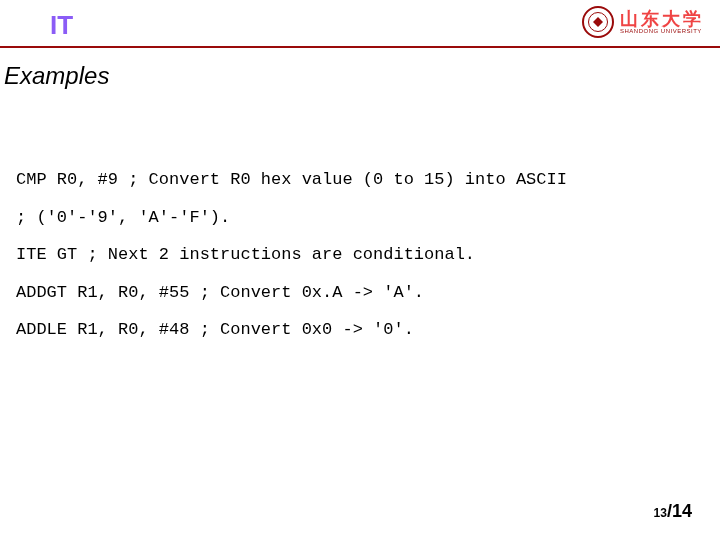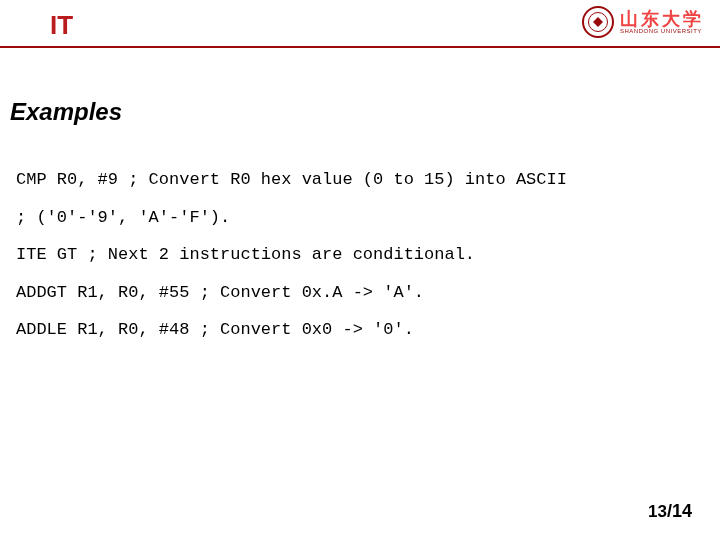--- a/index.html
+++ b/index.html
@@ -17,21 +17,21 @@
     position: relative;
     height: 46px;
     border-bottom: 2px solid #9a0a0a;
   }
   .page-title {
     position: absolute;
     left: 50px;
     top: 10px;
     font-size: 26px;
     font-weight: 700;
-    color: #b91c1c;
+    color: #8b5cf6;
     font-family: Arial, Helvetica, sans-serif;
   }
   .uni-logo {
     position: absolute;
     right: 16px;
     top: 6px;
     display: flex;
     align-items: center;
     gap: 6px;
   }
@@ -72,48 +72,47 @@
     letter-spacing: 3px;
   }
   .uni-en {
     font-family: Arial, sans-serif;
     font-size: 6px;
     color: #9a0a0a;
     letter-spacing: 0.5px;
   }
   .section-heading {
     position: absolute;
-    left: 10px;
+    left: 4px;
     top: 62px;
     font-size: 24px;
-    font-weight: 700;
+    font-weight: 400;
     font-style: italic;
     font-family: Arial, Helvetica, sans-serif;
-    margin-top: 36px;
   }
   .code-block {
     position: absolute;
     left: 16px;
     top: 124px;
     right: 16px;
     font-family: "Courier New", Courier, monospace;
     font-size: 17px;
     line-height: 2.2;
     white-space: pre;
   }
   .page-num {
     position: absolute;
     right: 28px;
     bottom: 18px;
     font-family: Arial, Helvetica, sans-serif;
     font-size: 18px;
     font-weight: 700;
   }
   .page-cur {
-    font-size: 17px;
+    font-size: 12px;
     font-weight: 700;
     vertical-align: baseline;
     margin-top: 40px;
   }
 </style>
 </head>
 <body>
 
 <div class="header">
   <div class="page-title">IT</div>

